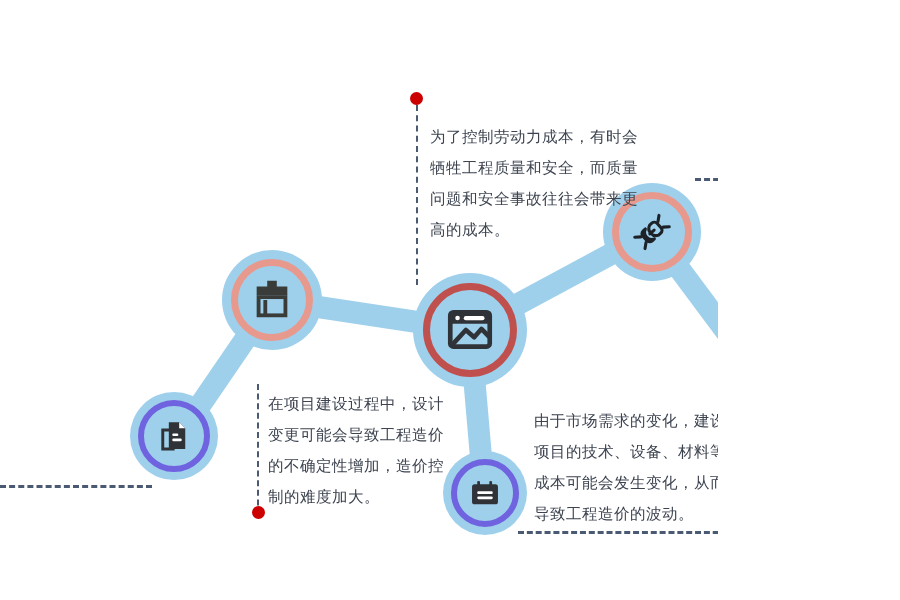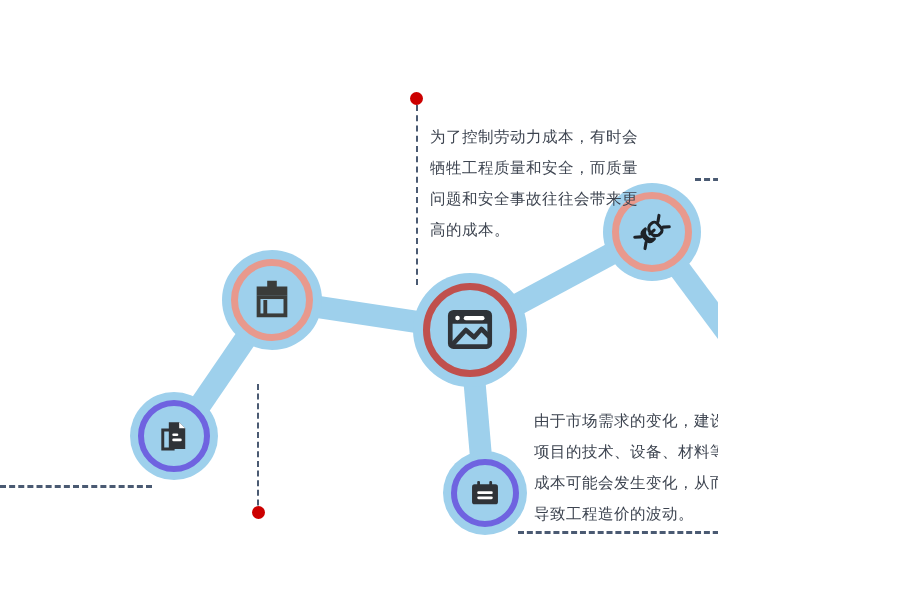--- a/index.html
+++ b/index.html
@@ -206,20 +206,24 @@
     <div class="dashline-v" style="left:416px; top:105px; height:180px;"></div>
     <div class="textblock" style="left:430px; top:122px; width:250px;">为了控制劳动力成本，有时会
 牺牲工程质量和安全，而质量
 问题和安全事故往往会带来更
 高的成本。</div>
 
     <div class="dashline-h" style="left:695px; top:178px; width:205px;"></div>
 
     <div class="dashline-v" style="left:257px; top:384px; height:131px;"></div>
     <div class="dot" style="left:252px; top:506px;"></div>
+    <div class="textblock" style="left:268px; top:389px; width:215px;">在项目建设过程中，设计
+变更可能会导致工程造价
+的不确定性增加，造价控
+制的难度加大。</div>
 
     <div class="dashline-h" style="left:0px; top:485px; width:152px;"></div>
 
     <div class="textblock" style="left:534px; top:406px; width:235px;">由于市场需求的变化，建设
 项目的技术、设备、材料等
 成本可能会发生变化，从而
 导致工程造价的波动。</div>
     <div class="dashline-h" style="left:518px; top:531px; width:245px;"></div>
     <div class="dot" style="left:757px; top:525px;"></div>
 

